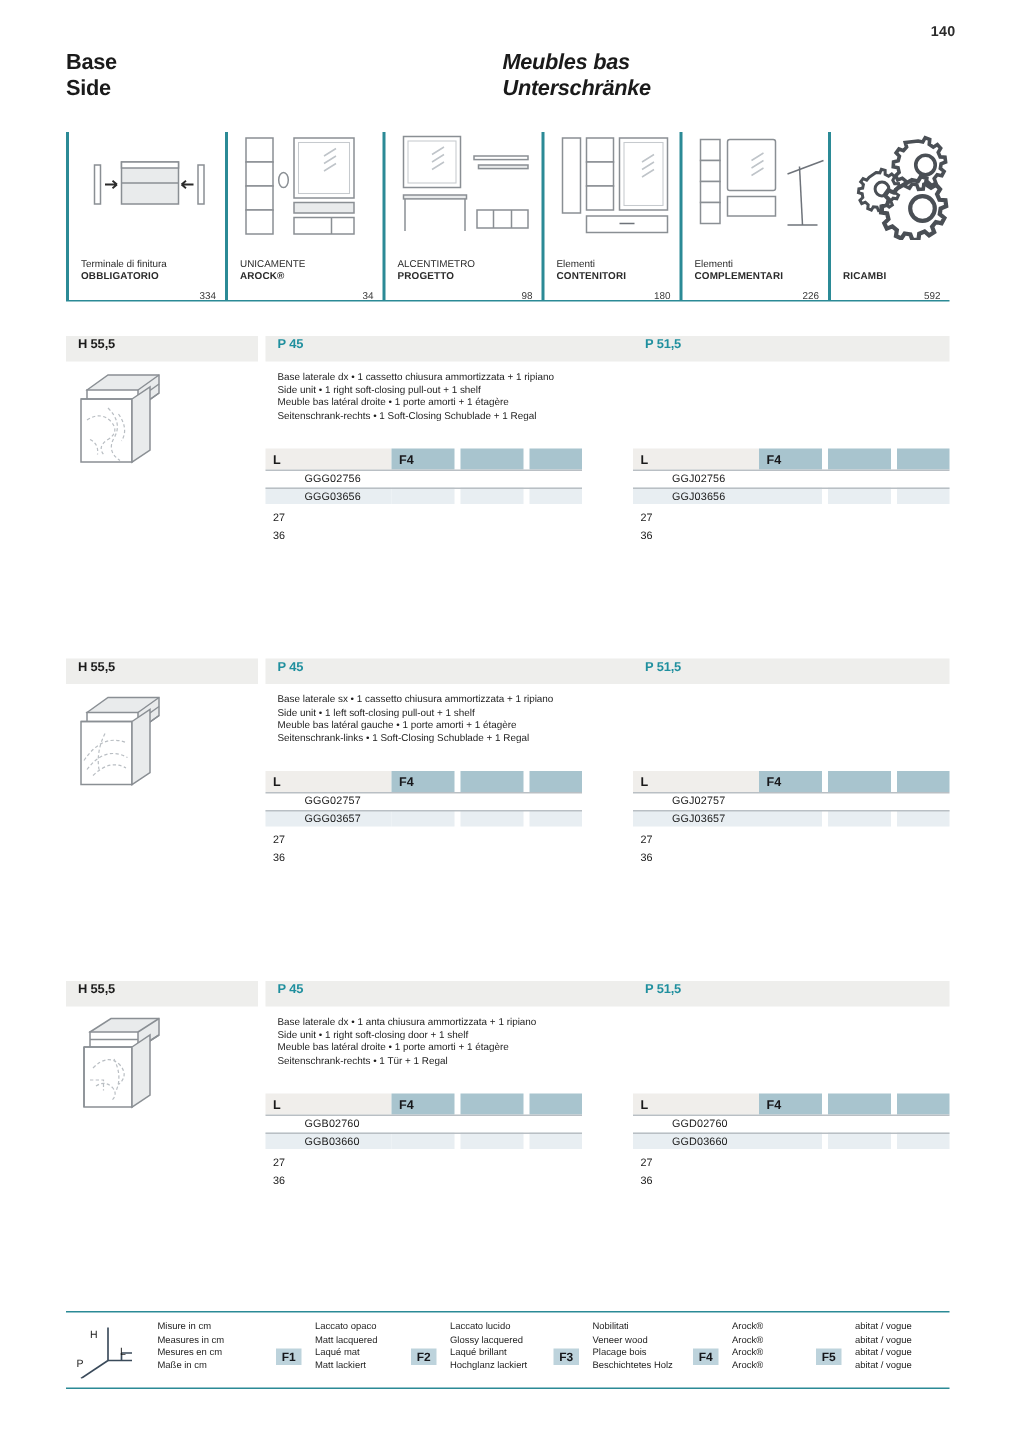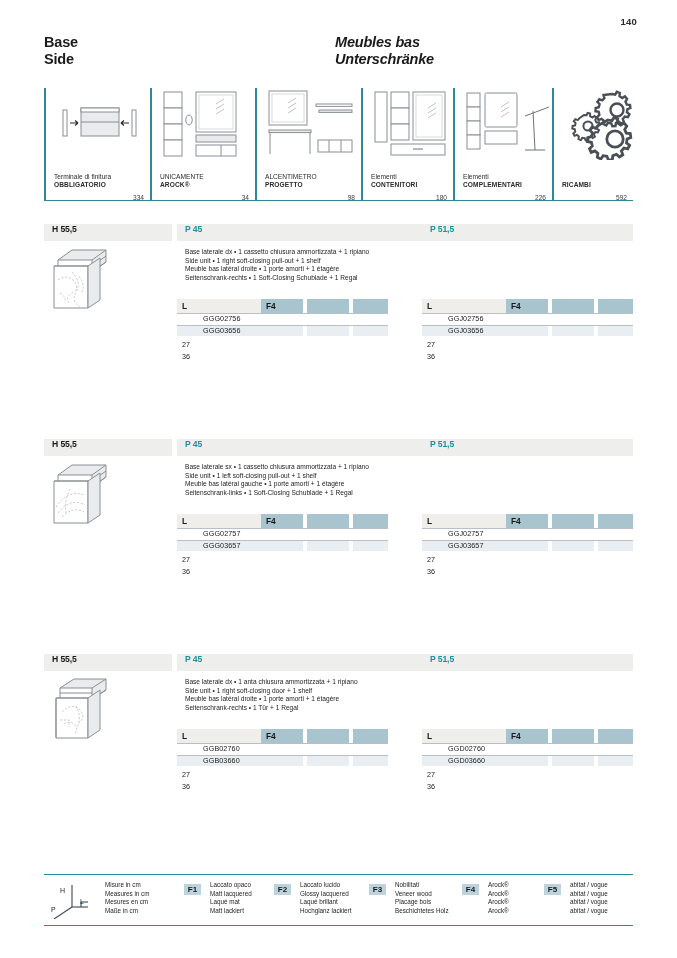--- a/index.html
+++ b/index.html
@@ -142,21 +142,21 @@
   .footer {
     position: absolute; left: 44px; top: 874px; width: 589px; height: 52px;
   }
   .footer-rule-top, .footer-rule-bottom {
     position: absolute; left: 0; width: 589px; height: 1.1px; background: #2b8a96;
   }
   .footer-rule-top { top: 0; }
   .footer-rule-bottom { top: 51px; }
   .legend-group { position: absolute; top: 7px; }
   .legend-tag {
-    position: absolute; top: 3px; left: 0;
+    position: absolute; top: 18px; left: 0;
     width: 17px; height: 11px; background: #bdd3dc;
     font-size: 8px; font-weight: 700; color: #16161a;
     display: flex; align-items: center; justify-content: center;
   }
   .legend-lines { position: absolute; top: 0; }
   .legend-lines div { font-size: 6.3px; line-height: 8.6px; color: #1d1d1d; white-space: nowrap; }
   .dim-art { position: absolute; left: 6px; top: 9px; }
   .dim-lbl { position: absolute; font-size: 7px; font-weight: 400; color: #1d1d1d; }
 </style>
 </head>

